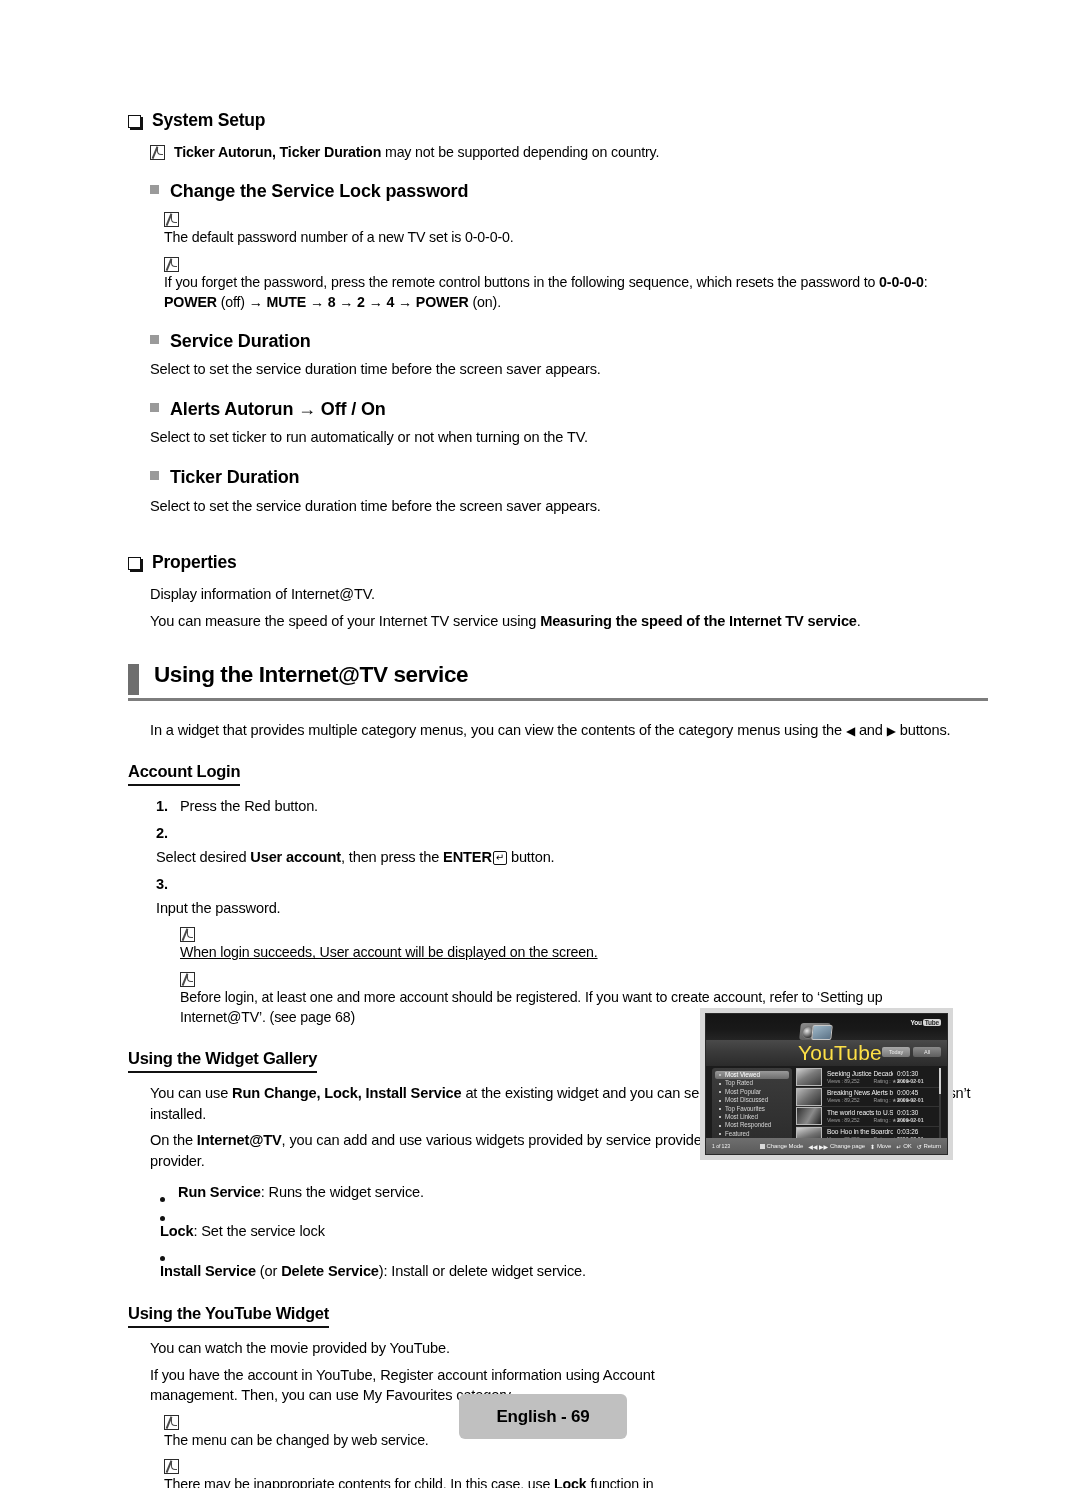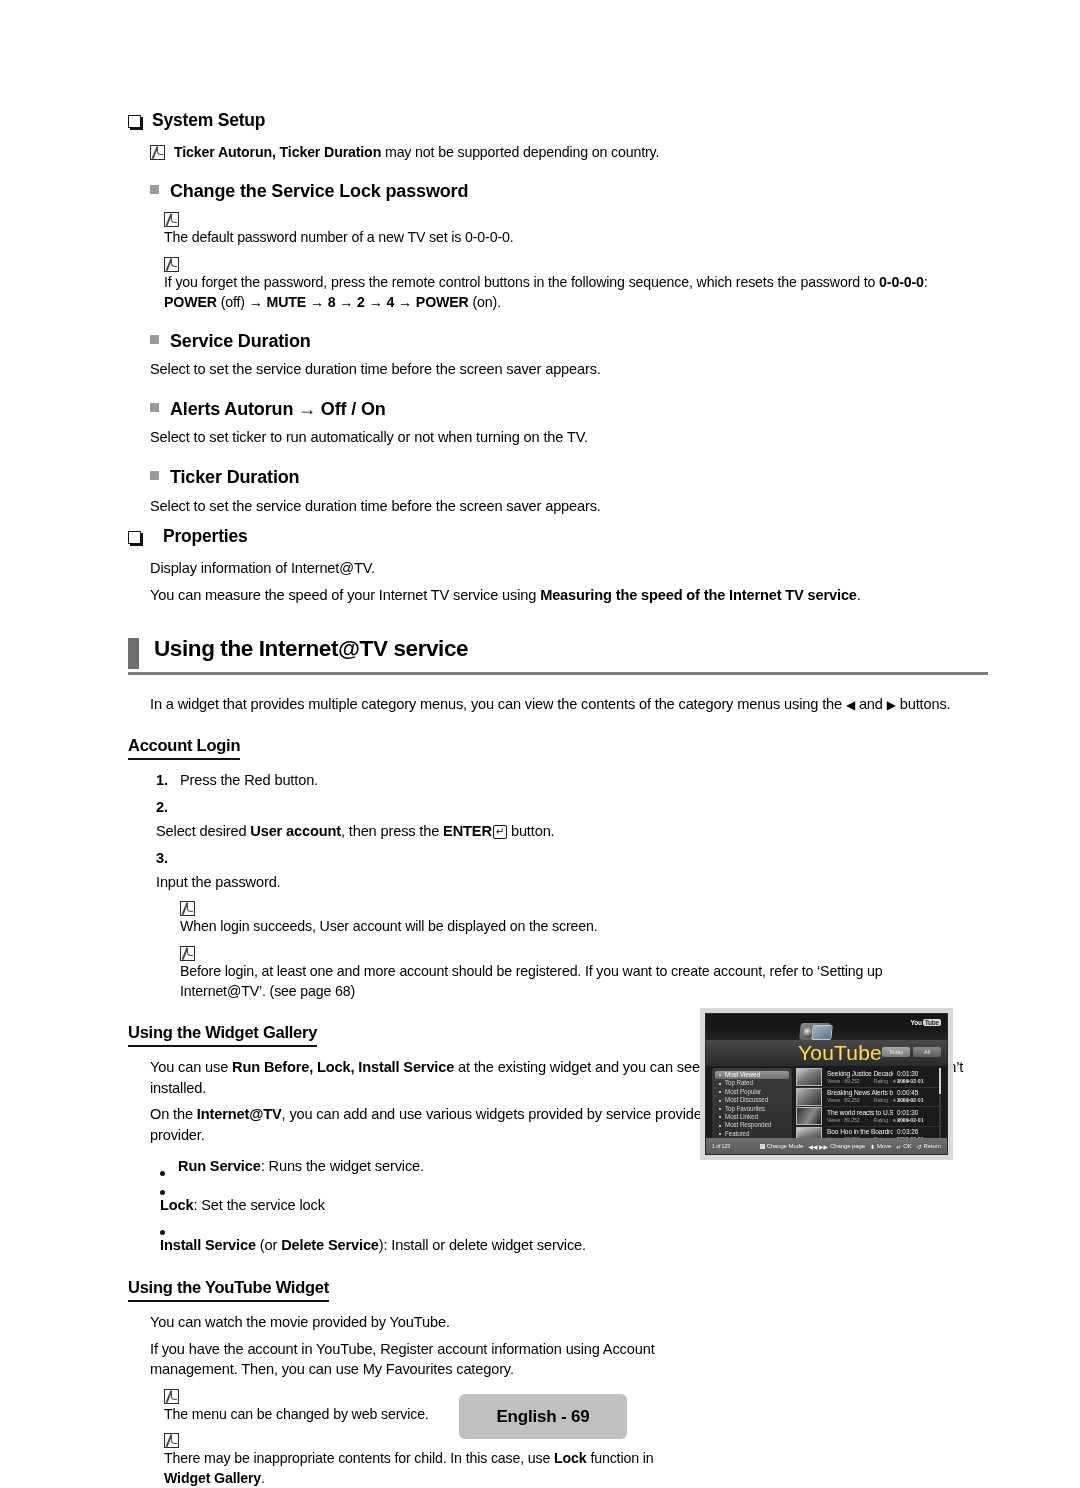--- a/index.html
+++ b/index.html
@@ -128,21 +128,21 @@
   b, .b { font-weight: bold; }
 
   .indent1 { margin-left: 22px; }
   .indent2 { margin-left: 36px; }
 
   .mt6 { margin-top: 6px; flex-direction: column; }
   .mt10 { margin-top: 10px; }
   .mt14 { margin-top: 14px; }
   .mt18 { margin-top: 18px; }
   .mt22 { margin-top: 22px; }
-  .mt26 { margin-top: 10px; gap: 11px; }
+  .mt26 { margin-top: 36px; }
 
   
   .section-head {
     margin-top: 30px;
     position: relative;
     height: 44px;
   }
   .section-head .bar {
     position: absolute;
     left: 0; top: 2px;
@@ -569,35 +569,35 @@
     <div class="num-row mt6">
       <span class="num">2.</span>
       <span class="body-txt"><span>Select desired </span><b>User account</b><span>, then press the </span><b>ENTER</b><span class="enter-key">↵</span><span> button.</span></span>
     </div>
 
     <div class="num-row mt6">
       <span class="num">3.</span>
       <span class="body-txt">Input the password.</span>
     </div>
 
-    <div class="row mt6" style="margin-left:52px;">
+    <div class="row mt6" style="margin-left:52px;text-decoration:underline;">
       <span class="ic icon-note"></span>
       <span class="txt note-txt">When login succeeds, User account will be displayed on the screen.</span>
     </div>
 
     <div class="row mt6" style="margin-left:52px;">
       <span class="ic icon-note"></span>
       <span class="txt note-txt" style="max-width:775px;">Before login, at least one and more account should be registered. If you want to create account, refer to ‘Setting up Internet@TV’. (see page 68)</span>
     </div>
 
     <div class="mt22">
       <span class="sub-head">Using the Widget Gallery</span>
     </div>
 
-    <div class="body-txt mt10 indent1" style="max-width:835px;"><span>You can use </span><b>Run Before, Lock, Install Service</b><span> at the existing widget and you can see description of the widget service that isn’t installed.</span></div>
+    <div class="body-txt mt10 indent1" style="max-width:835px;"><span>You can use </span><b>Run Change, Lock, Install Service</b><span> at the existing widget and you can see description of the widget service that isn’t installed.</span></div>
 
     <div class="body-txt mt6 indent1" style="max-width:820px;"><span>On the </span><b>Internet@TV</b><span>, you can add and use various widgets provided by service provider. It may vary according to contents provider.</span></div>
 
     <div class="row mt10" style="margin-left:32px;align-items:flex-end;">
       <span class="ic icon-dot"></span>
       <span class="txt body-txt"><b>Run Service</b><span>: Runs the widget service.</span></span>
     </div>
 
     <div class="row mt6" style="margin-left:32px;">
       <span class="ic icon-dot"></span>

